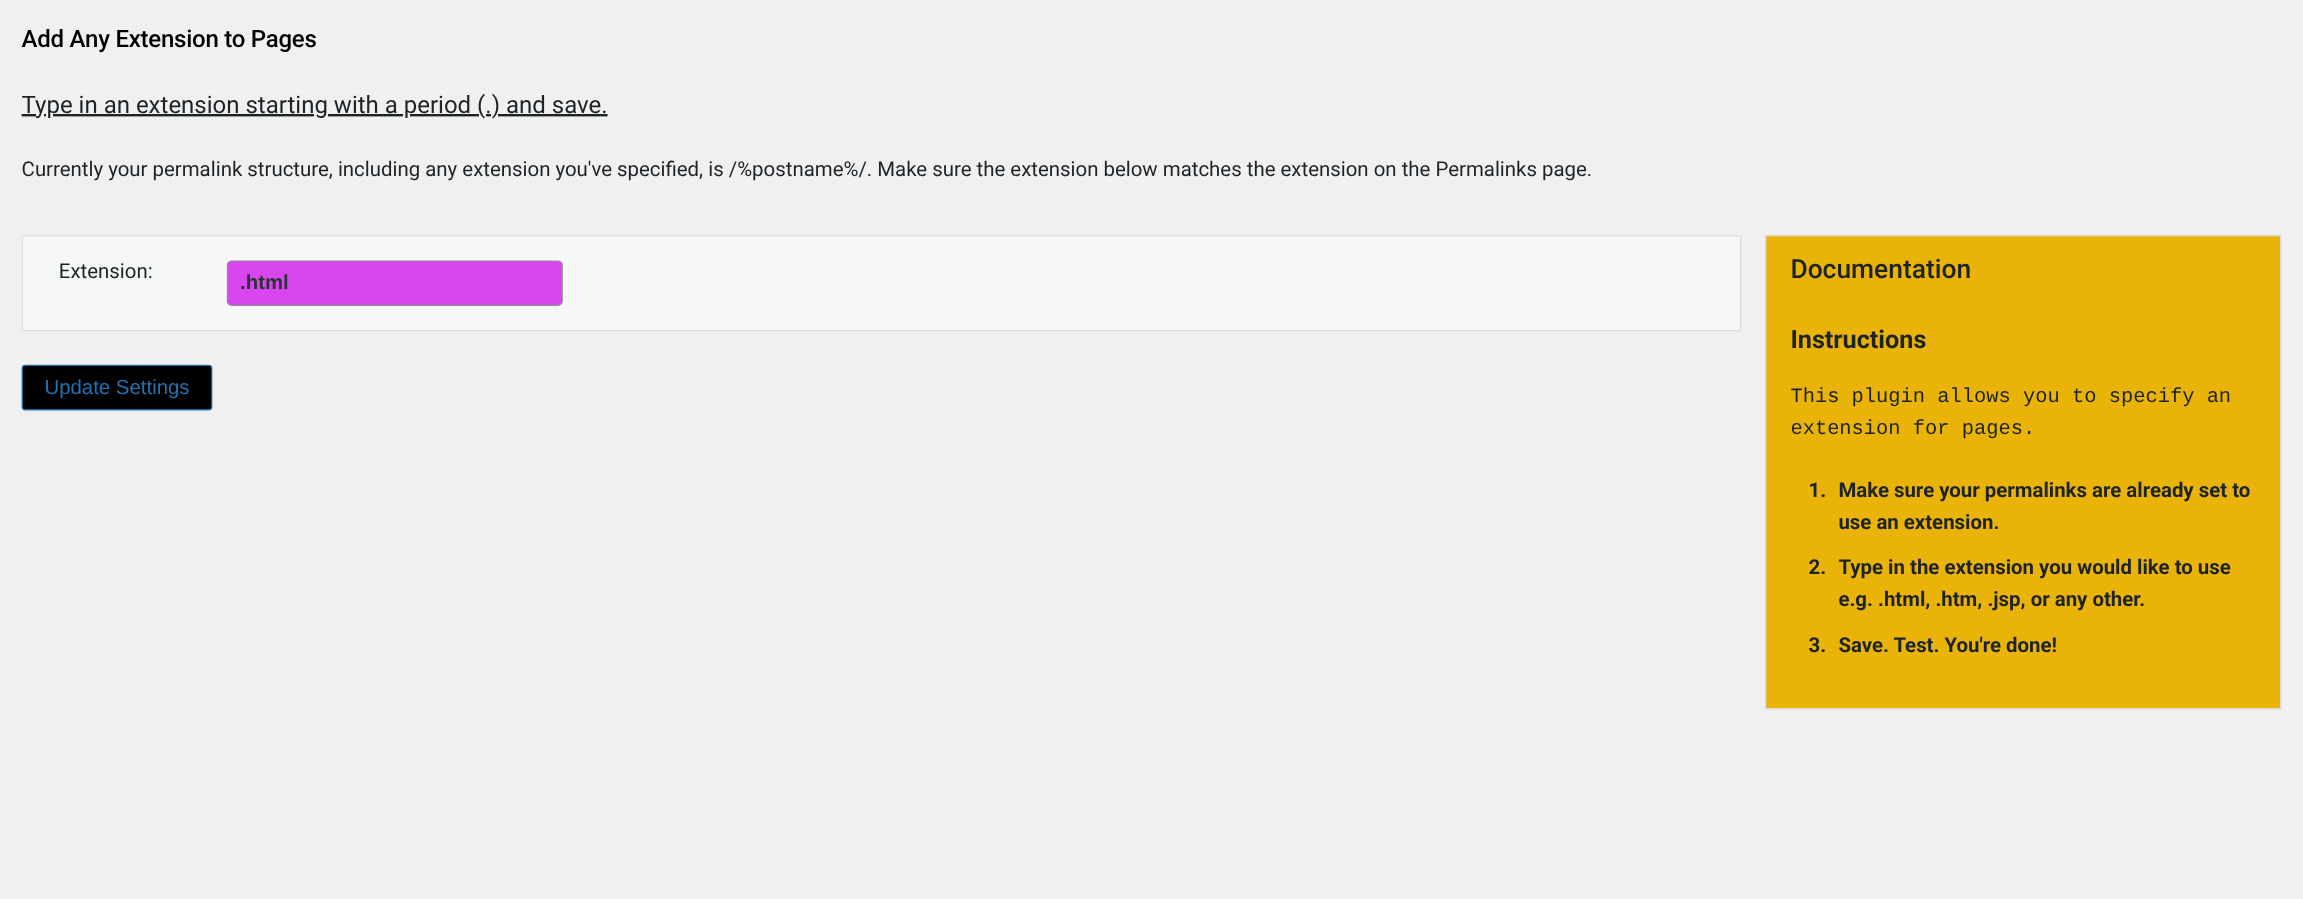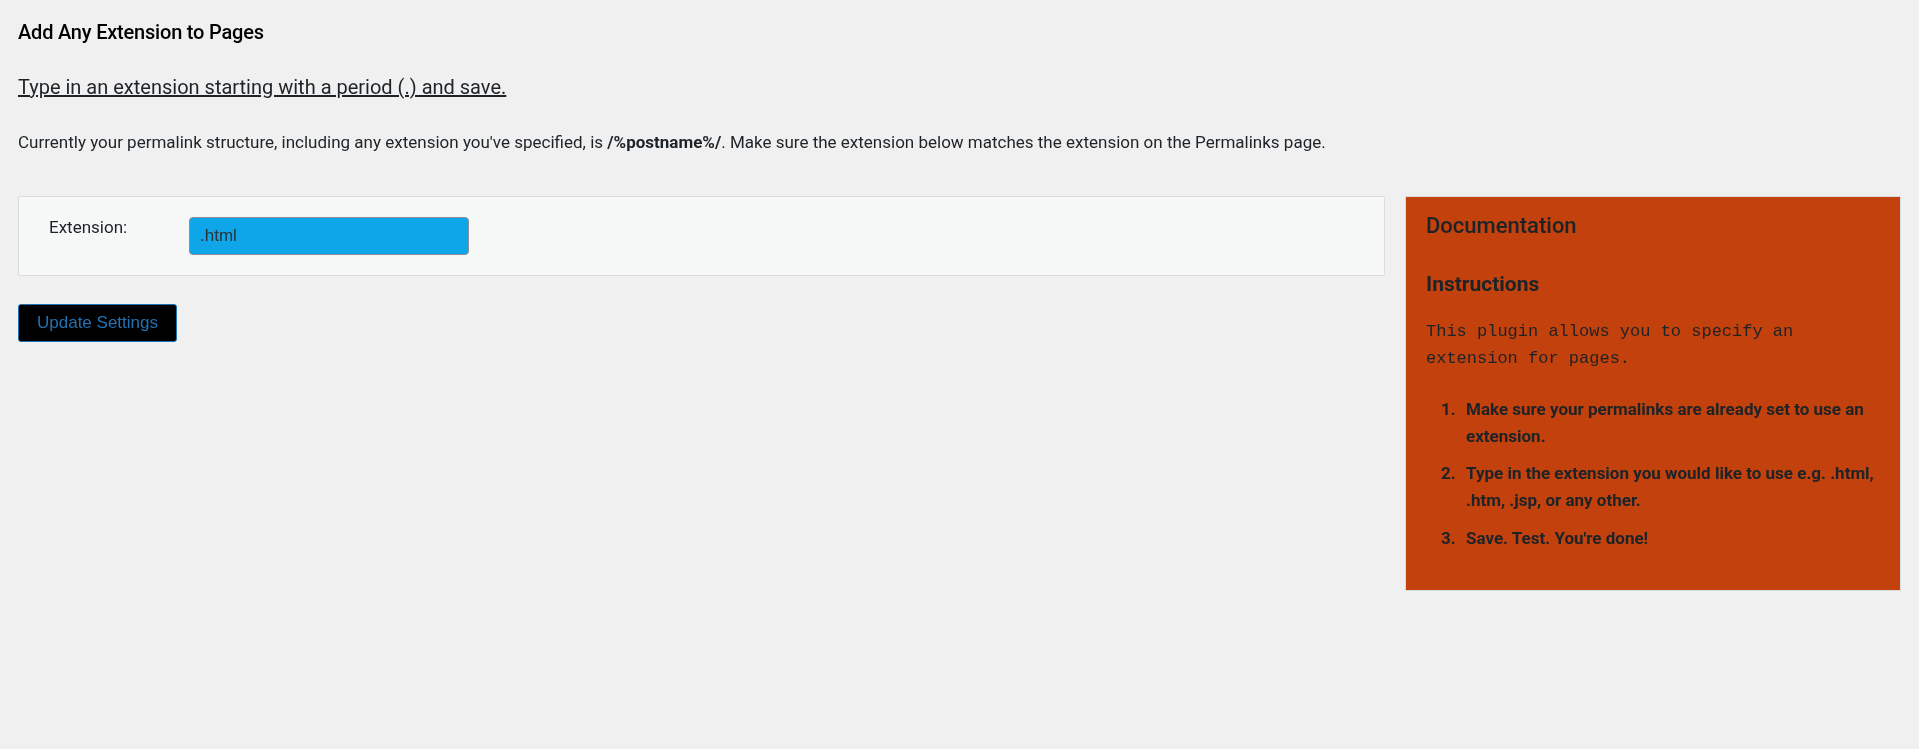--- a/index.html
+++ b/index.html
@@ -28,21 +28,21 @@
     line-height: 1.5;
     text-decoration: underline;
   }
   .permalink-text {
     font-size: 17px;
     color: #1d2327;
     line-height: 1.5;
     margin-bottom: 40px;
   }
   .permalink-text strong {
-    font-weight: 700;
+    font-weight: 400;
   }
   .content-wrap {
     display: flex;
     gap: 20px;
     align-items: flex-start;
   }
   .left-col {
     flex: 1;
   }
   .form-box {
@@ -58,38 +58,39 @@
   .form-label {
     font-size: 17px;
     color: #1d2327;
     min-width: 110px;
   }
   .form-input {
     font-size: 17px;
     padding: 6px 10px;
     border: 1px solid #8c8f94;
     border-radius: 4px;
-    background: #0ea5e9;
+    background: #d946ef;
     color: #2c3338;
     width: 280px;
     height: 38px;
     line-height: 1.4;
+    font-weight: bold;
   }
   .update-button {
     font-size: 17px;
     color: #2271b1;
     background: #000000;
     border: 1px solid #2271b1;
     border-radius: 3px;
     padding: 8px 18px;
     cursor: pointer;
   }
   .doc-box {
-    width: 496px;
-    background: #c2410c;
+    width: 430px;
+    background: #eab308;
     border: 1px solid #dcdcde;
     padding: 16px 20px 28px 20px;
   }
   .doc-title {
     font-size: 22px;
     font-weight: 500;
     color: #1d2327;
     margin-bottom: 34px;
   }
   .doc-subtitle {

